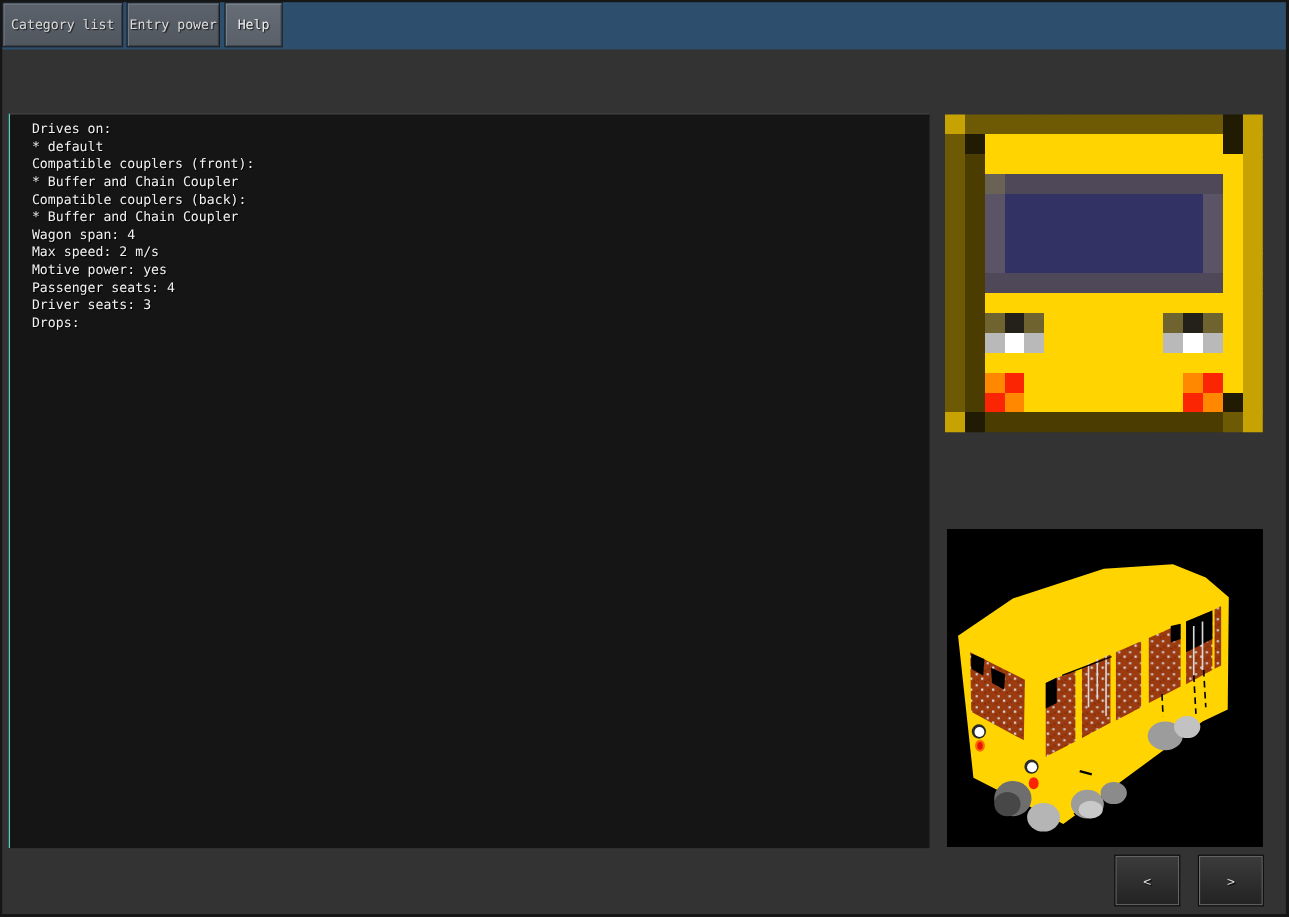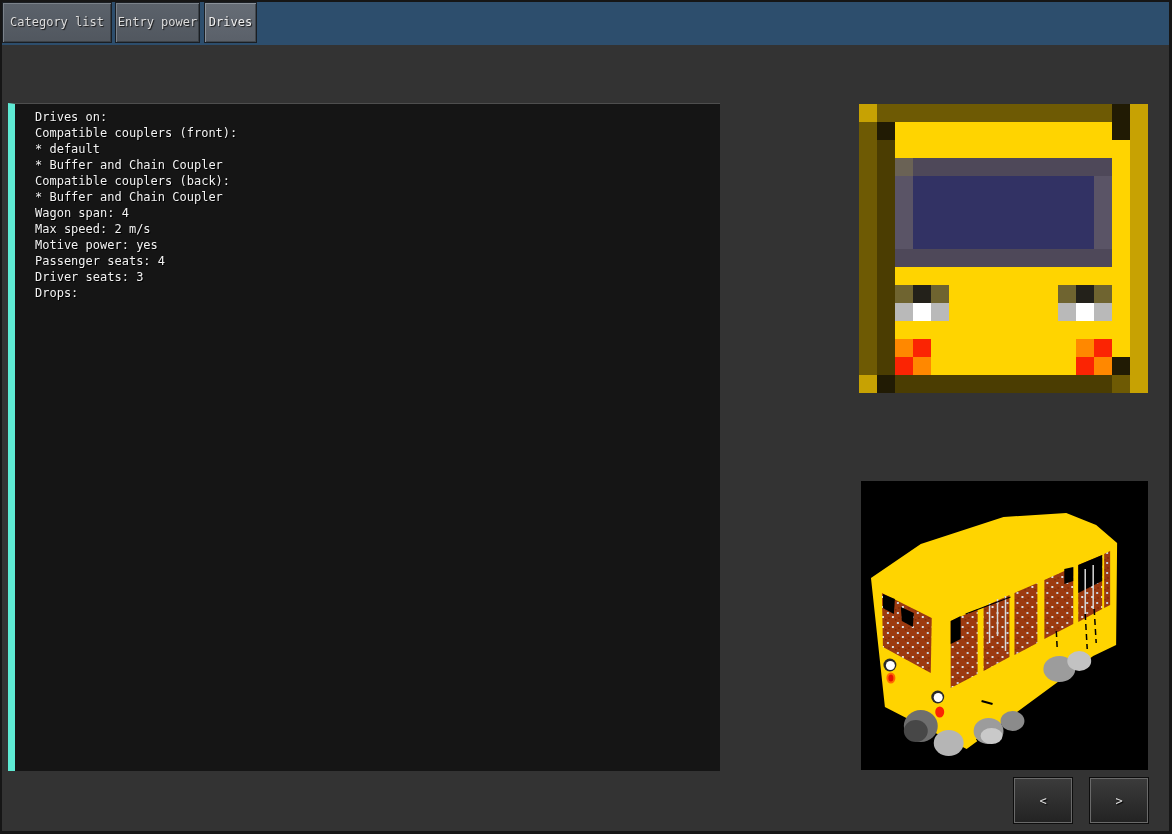--- a/index.html
+++ b/index.html
@@ -30,23 +30,23 @@
   }
   .tab:nth-child(1){left:2px;width:110px;}
   .tab:nth-child(2){left:115px;width:85px;}
   .tab:nth-child(3){left:204px;width:53px;}
 
   .breadcrumb{
     position:absolute;left:21px;top:76px;height:16px;line-height:16px;
     color:#ececec;font-size:12px;text-shadow:1px 1px 1px #141414;white-space:pre;
   }
   .info-panel{
-    position:absolute;left:8px;top:103px;width:712px;height:668px;box-sizing:border-box;
+    position:absolute;left:8px;top:103px;width:837px;height:668px;box-sizing:border-box;
     background:var(--panel,#151515);
-    border-top:1px solid #4e4e4e;border-left:7px solid #5eead4;
+    border-top:1px solid #4e4e4e;border-left:1px solid #5eead4;
     padding:5px 0 0 20px;overflow:hidden;
   }
   .info-line{
     color:var(--text,#f2f2f2);font-size:12px;line-height:16px;white-space:pre;
     text-shadow:1px 1px 0 #000;
   }
   .img-front{position:absolute;left:859px;top:104px;width:289px;height:289px;}
   .img-front svg{display:block;width:100%;height:100%;shape-rendering:crispEdges;}
   .img-3d{position:absolute;left:861px;top:481px;width:287px;height:289px;background:var(--render-bg,#000);}
   .img-3d svg{display:block;width:100%;height:100%;}
@@ -64,30 +64,30 @@
   .nav-btn.next{left:1090px;}
 </style>
 </head>
 <body>
 
 <div class="screen">
   <div class="topbar">
     <div id="tabs">
         <div class="tab">Category list</div>
         <div class="tab">Entry power</div>
-        <div class="tab active">Drives</div>
+        <div class="tab active">Help</div>
       </div>
   </div>
 
 
   <div class="info-panel">
     <div id="info-text">
         <div class="info-line">Drives on:</div>
+        <div class="info-line">* default</div>
         <div class="info-line">Compatible couplers (front):</div>
-        <div class="info-line">* default</div>
         <div class="info-line">* Buffer and Chain Coupler</div>
         <div class="info-line">Compatible couplers (back):</div>
         <div class="info-line">* Buffer and Chain Coupler</div>
         <div class="info-line">Wagon span: 4</div>
         <div class="info-line">Max speed: 2 m/s</div>
         <div class="info-line">Motive power: yes</div>
         <div class="info-line">Passenger seats: 4</div>
         <div class="info-line">Driver seats: 3</div>
         <div class="info-line">Drops:</div>
       </div>

